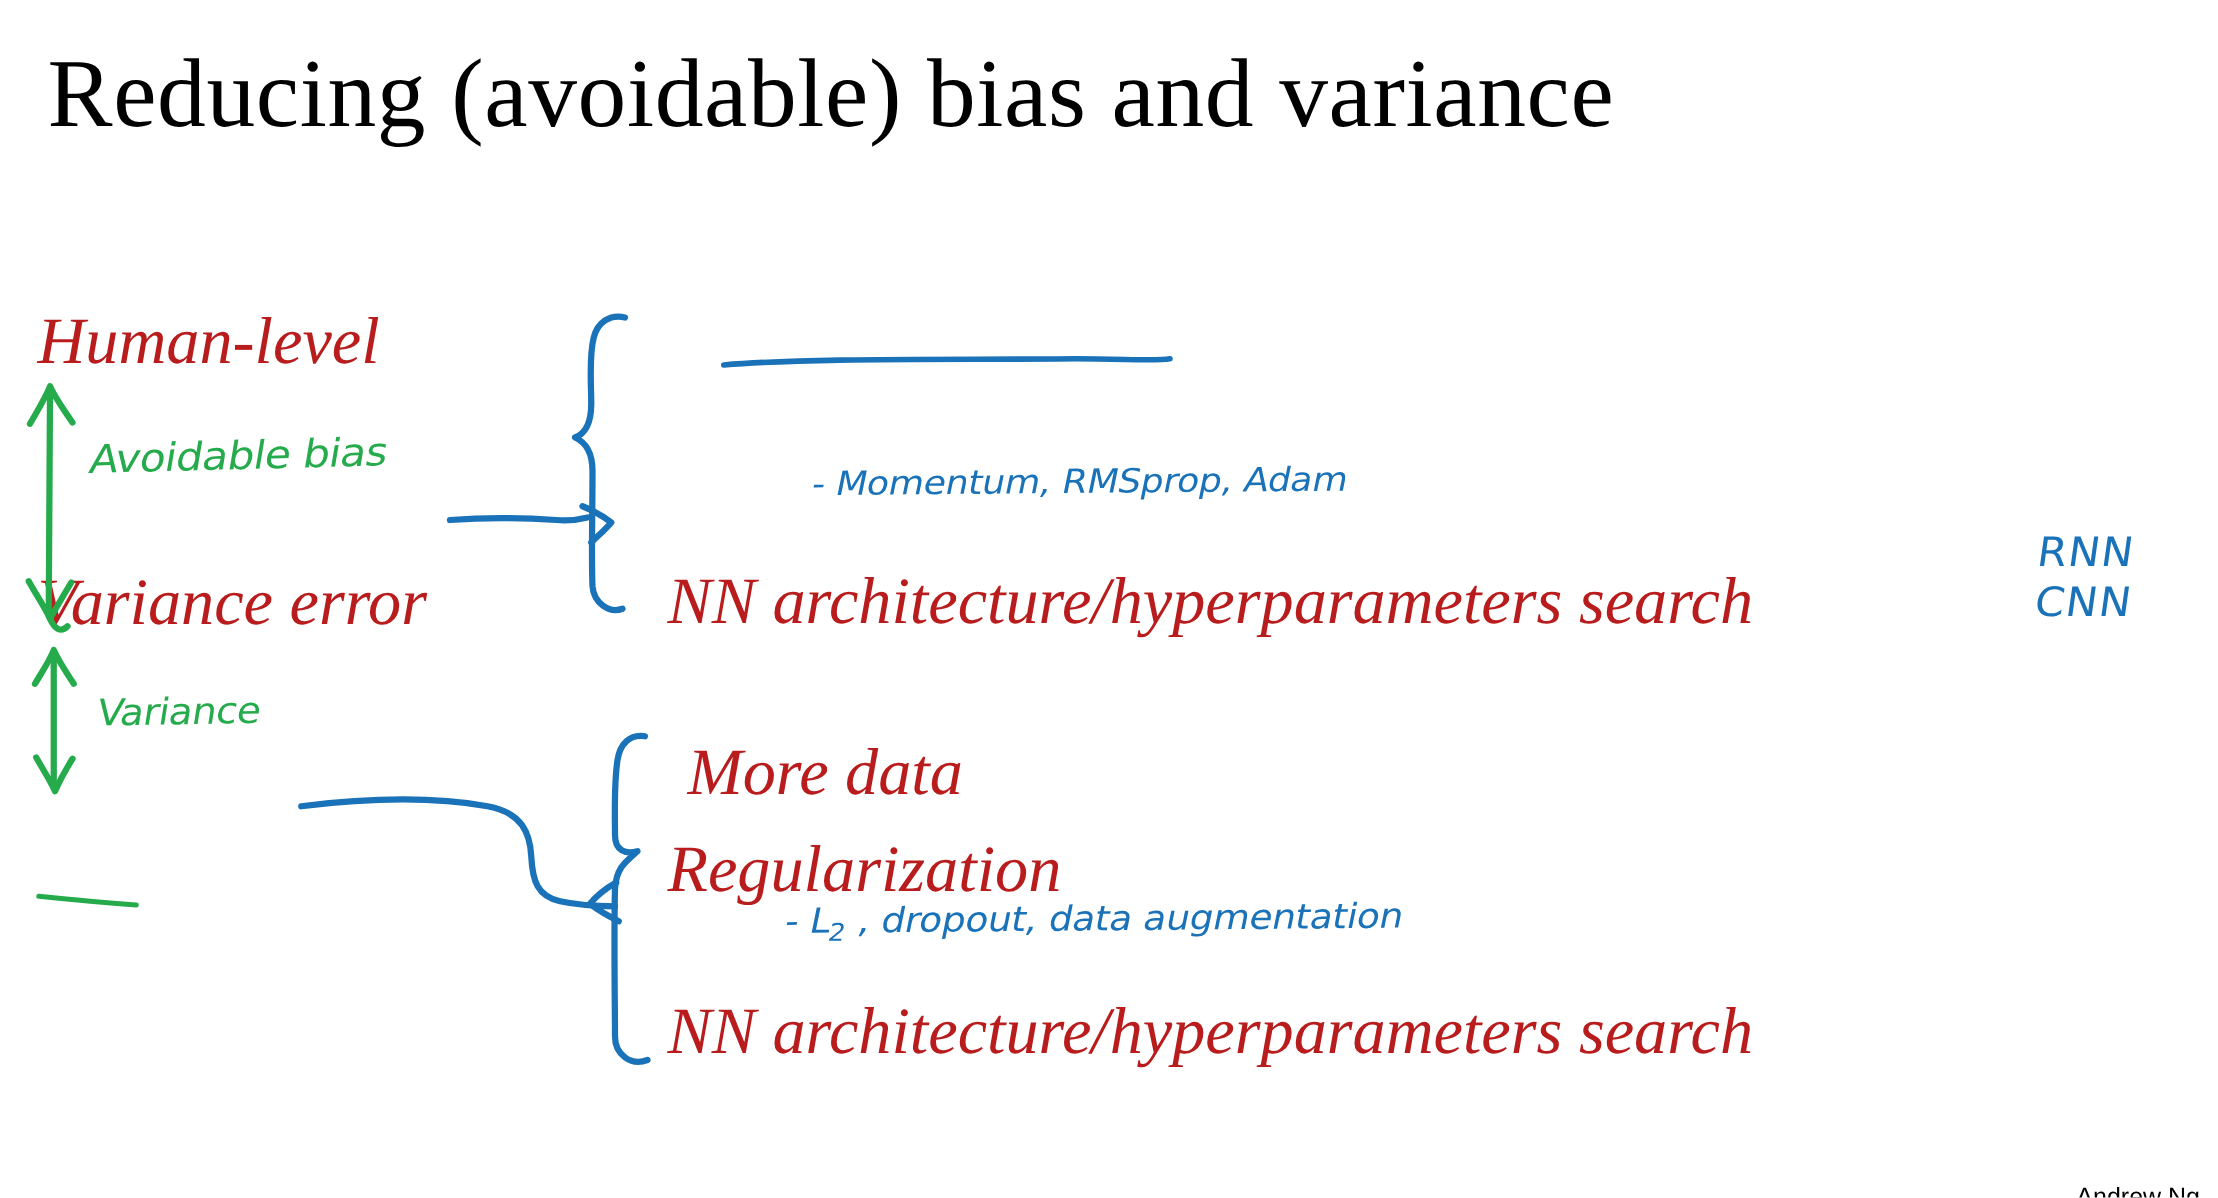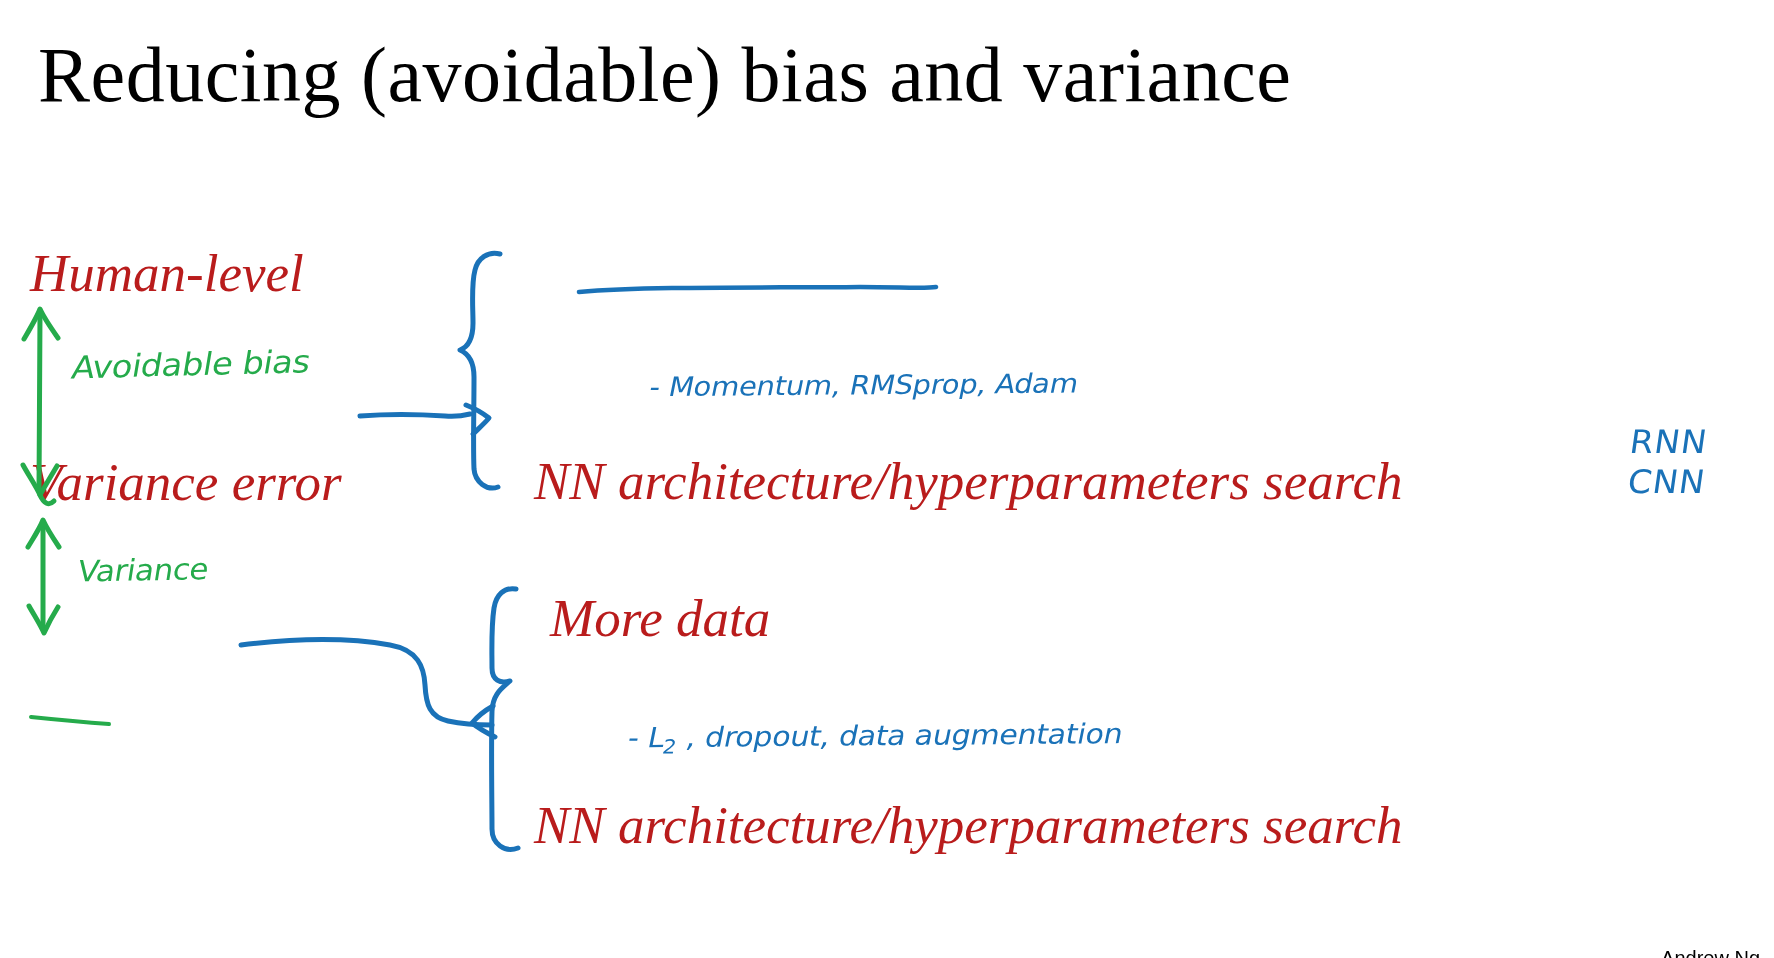--- a/index.html
+++ b/index.html
@@ -176,20 +176,21 @@
 
   <div class="printed lbl-training">Variance error</div>
 
 
 
 
   <div class="printed r-nn-arch-1">NN architecture/hyperparameters search</div>
 
   <div class="printed r-more-data">More data</div>
 
+  <div class="printed r-regular">Regularization</div>
 
   <div class="printed r-nn-arch-2">NN architecture/hyperparameters search</div>
 
   <svg id="ink" viewBox="0 0 1774 958">
 
     <g>
       <path class="ink-green" d="M39 473 C 39 430, 40 370, 40 297"></path>
       <path class="ink-green" d="M24 322 C 31 310, 37 300, 40 292 C 44 301, 51 311, 58 321"></path>
       <path class="ink-green" d="M23 448 C 29 459, 36 469, 40 478 C 45 469, 51 459, 57 449"></path>
       <path class="ink-green" d="M40 478 C 44 487, 49 489, 54 484"></path>

